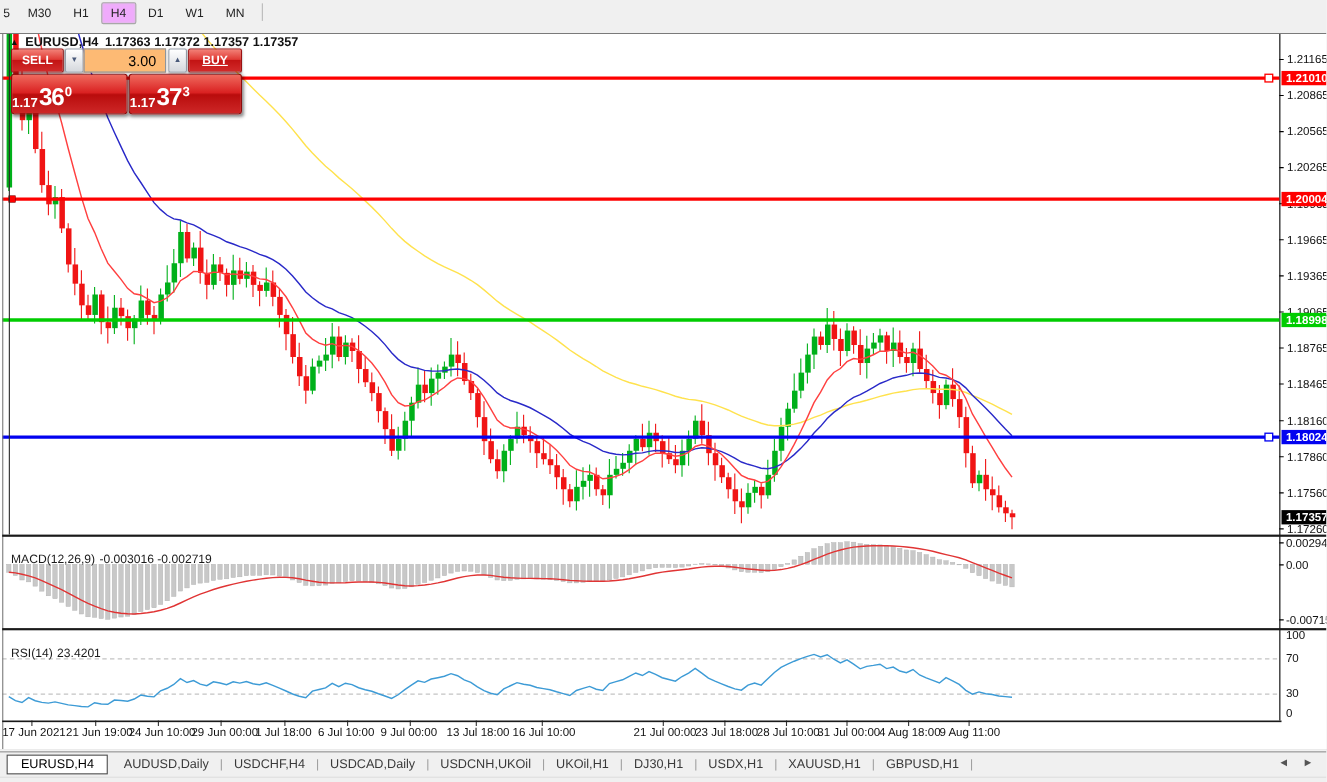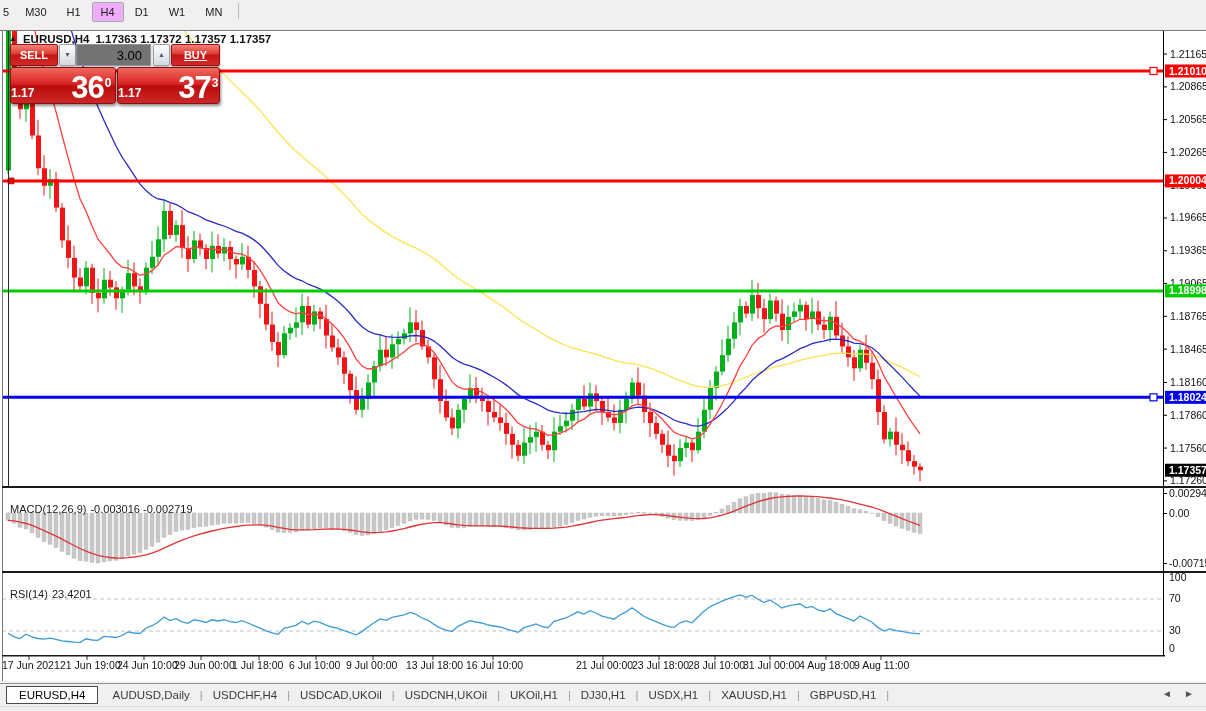--- a/index.html
+++ b/index.html
@@ -24,31 +24,31 @@
   .tp-btn{position:absolute;border-radius:2px;color:#fff;text-align:center;
           background:linear-gradient(#f28177,#e03a34 45%,#c31414 50%,#d22a2a);
           border:1px solid #991111;box-shadow:0 1px 2px rgba(0,0,0,.45);}
   .tp-sell{left:0;top:0;width:46px;height:20px;font-size:11px;font-weight:bold;line-height:20px;}
   .tp-buy{left:161px;top:0;width:47px;height:20px;font-size:11px;font-weight:bold;line-height:20px;text-decoration:underline;}
   .tp-spin{position:absolute;top:0;width:15px;height:20px;background:linear-gradient(#ffffff,#d5d8dd);
            border:1px solid #98a0ac;border-radius:2px;font-size:7px;color:#4a5a7a;text-align:center;line-height:20px;
            box-shadow:0 1px 2px rgba(0,0,0,.3);}
   .tp-spin.down{left:49px;}
   .tp-spin.up{left:143px;}
-  .tp-input{position:absolute;left:66px;top:0;width:63px;height:18px;border:1px solid #8f969e;background:#737373;
+  .tp-input{position:absolute;left:66px;top:0;width:63px;height:18px;border:1px solid #8f969e;background:#fdba74;
             font-family:"Liberation Sans",sans-serif;font-size:13px;text-align:right;padding:1px 8px 1px 2px;color:#000;
             box-shadow:0 1px 2px rgba(0,0,0,.25);}
   .tp-big{position:absolute;top:23px;height:33px;border-radius:3px;color:#fff;
           background:linear-gradient(#ef6a5e,#da2222 46%,#b90c0c 52%,#cd2727);
           border:1px solid #8c0d0d;box-shadow:1px 2px 3px rgba(0,0,0,.45);
           display:flex;align-items:flex-end;padding-bottom:2px;cursor:default;}
   .tp-big.sell{left:0;width:104px;}
   .tp-big.buy{left:107px;width:101px;}
   .tp-small-num{font-size:12px;font-weight:bold;line-height:16px;margin-right:1px;}
-  .tp-big-num{font-size:31px;font-weight:bold;line-height:27px;letter-spacing:-1px;margin-left:36px;}
+  .tp-big-num{font-size:22px;font-weight:bold;line-height:27px;letter-spacing:-1px;}
   .tp-sup{font-size:12px;font-weight:bold;line-height:12px;transform:translateY(-12px);margin-left:1px;}
   
   .sub-label{position:absolute;z-index:3;font-size:11px;color:#1a1a1a;white-space:nowrap;margin-top:12px;}
   .sub-label .vals{margin-left:4px;}
   
   .strip-gap{position:absolute;left:0;top:681px;width:1206px;height:2px;background:#f2f2f2;z-index:5;}
   .tabbar{position:absolute;left:0;top:683px;width:1206px;height:23px;background:#f0f0f0;
           border-top:1px solid #8f8f8f;z-index:6;display:flex;align-items:center;padding-left:6px;box-sizing:border-box;}
   .tab{font-size:11.5px;color:#3a3a3a;padding:2px 10px;white-space:nowrap;cursor:default;}
   .tab.active{background:#ffffff;border:1px solid #4a4a4a;color:#000;padding:2px 12px;margin-right:4px;}
@@ -715,21 +715,21 @@
   </div>
 
   <div class="strip-gap"></div>
   <div class="tabbar">
     <span id="tabs-holder" style="display:flex;align-items:center;">
         <span class="tab active">EURUSD,H4</span>
         <span class="tab">AUDUSD,Daily</span>
         <span class="tab-sep">|</span>
         <span class="tab">USDCHF,H4</span>
         <span class="tab-sep">|</span>
-        <span class="tab">USDCAD,UKOil</span>
+        <span class="tab">USDCAD,Daily</span>
         <span class="tab-sep">|</span>
         <span class="tab">USDCNH,UKOil</span>
         <span class="tab-sep">|</span>
         <span class="tab">UKOil,H1</span>
         <span class="tab-sep">|</span>
         <span class="tab">DJ30,H1</span>
         <span class="tab-sep">|</span>
         <span class="tab">USDX,H1</span>
         <span class="tab-sep">|</span>
         <span class="tab">XAUUSD,H1</span>

